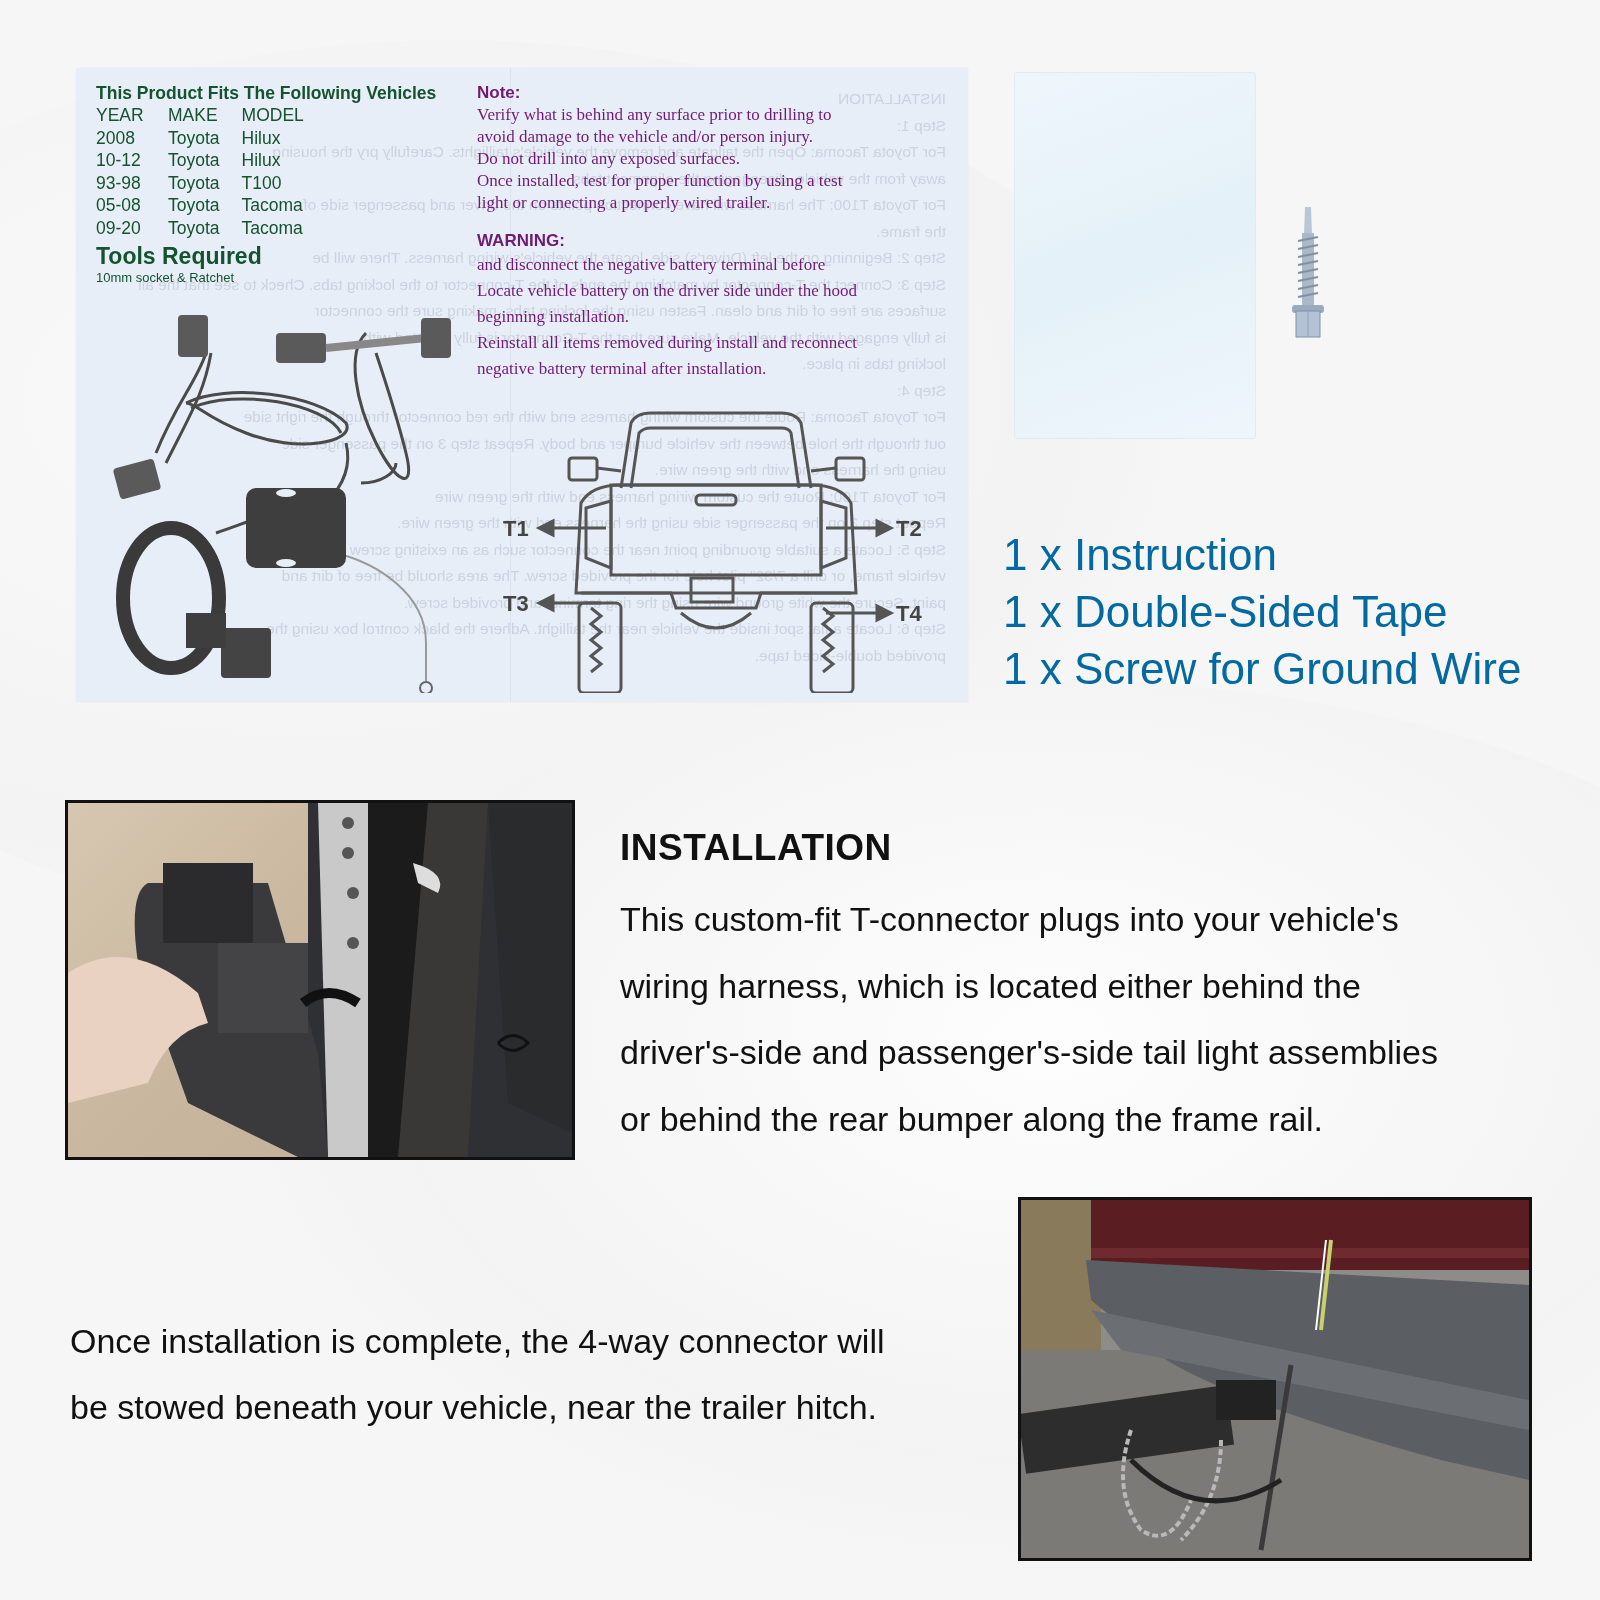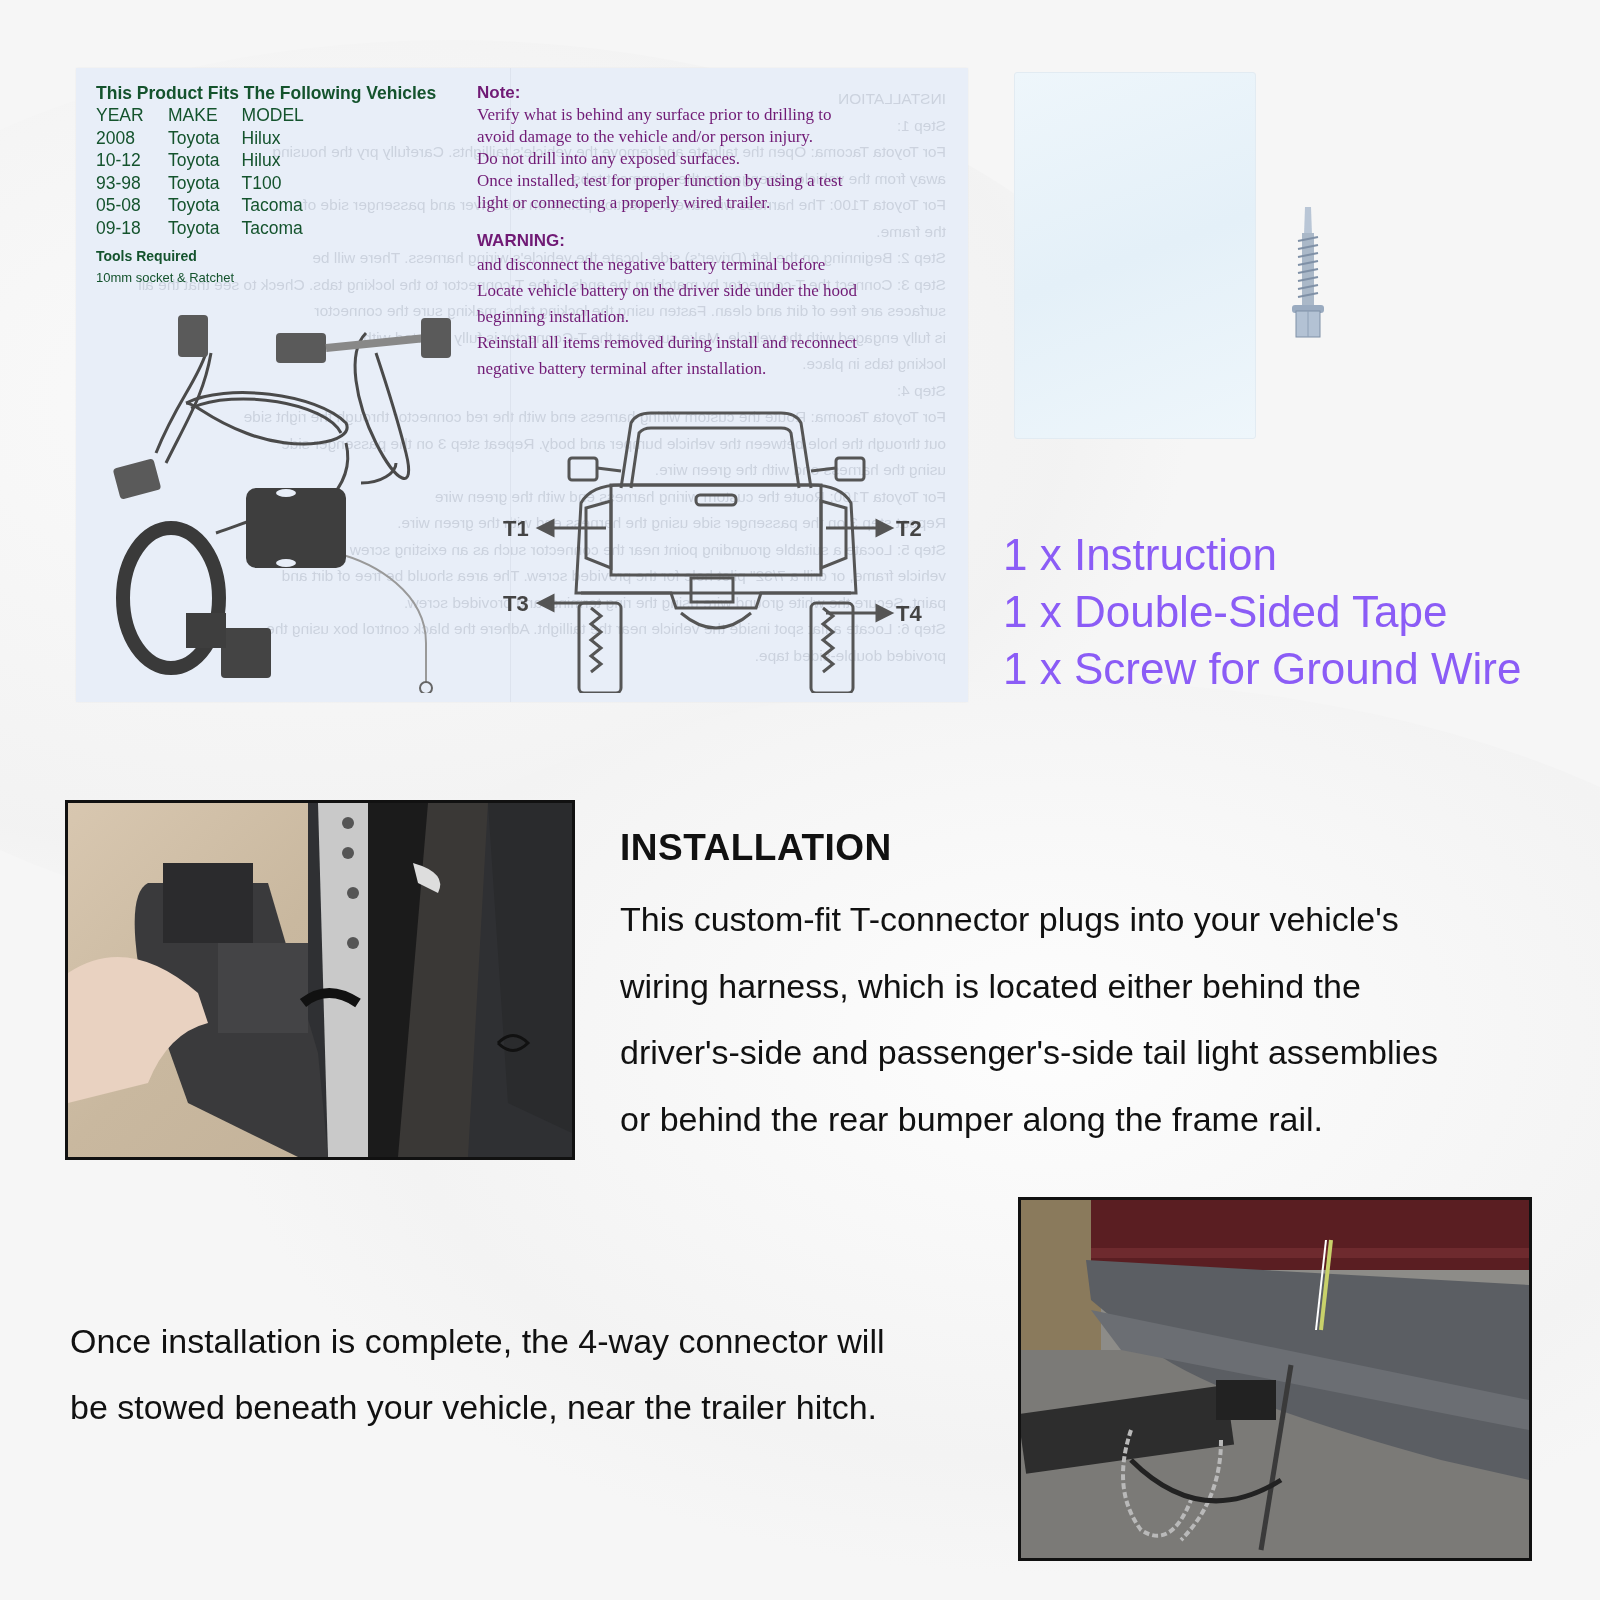--- a/index.html
+++ b/index.html
@@ -32,40 +32,40 @@
     white-space: pre; overflow: hidden; height: 600px;
   }
   .ghost-divider { position: absolute; left: 434px; top: 0; width: 1px; height: 634px; background: #dde3ee; }
   .fit { position: absolute; left: 20px; top: 14px; color: #14532d; font-size: 17.5px; }
   .fit h3 { margin: 0; font-size: 17.5px; font-weight: bold; line-height: 22px; }
   .fit table { border-collapse: collapse; font-size: 17.5px; line-height: 22.5px; }
   .fit td { padding: 0 22px 0 0; }
   .fit td:nth-child(1) { width: 50px; }
   .fit td:nth-child(2) { width: 50px; }
   .tools { margin-top: 6px; }
-  .tools h4 { margin: 0; font-size: 14px; font-weight: bold; line-height: 22px; }
+  .tools h4 { margin: 0; font-size: 23px; font-weight: bold; line-height: 22px; }
   .tools p { margin: 0; font-size: 13px; line-height: 22px; }
   .note { position: absolute; left: 401px; top: 14px; width: 470px; color: #701a75; font-size: 17px; }
   .note h4 { margin: 0; font-size: 17px; font-weight: bold; line-height: 22px; }
   .note p { margin: 0; line-height: 22px; font-family: Liberation Serif, serif; }
   .warning { margin-top: 16px; }
   .warning p { line-height: 26px; }
   .harness { position: absolute; left: 20px; top: 225px; width: 370px; height: 400px; }
   .truck { position: absolute; left: 405px; top: 325px; width: 470px; height: 300px; }
   .tlabel { font-family: "Liberation Sans", sans-serif; font-weight: bold; font-size: 22px; fill: #444; }
 
   
   .tape {
     position: absolute; left: 1014px; top: 72px; width: 240px; height: 365px;
     background: linear-gradient(160deg, #eef6fb 0%, #e4f0f8 50%, #eef6fb 100%);
     border: 1px solid #e2ebf2; border-radius: 3px;
   }
   .screw { position: absolute; left: 1288px; top: 205px; width: 40px; height: 140px; }
 
-  .contents { position: absolute; left: 1003px; top: 526px; font-size: 44px; line-height: 57px; color: #8b5cf6; }
+  .contents { position: absolute; left: 1003px; top: 526px; font-size: 44px; line-height: 57px; color: #0369a1; }
   .contents div { white-space: nowrap; }
 
   
   .photo1 {
     position: absolute; left: 65px; top: 800px; width: 510px; height: 360px;
     border: 3px solid #111; box-sizing: border-box; overflow: hidden;
     background: linear-gradient(135deg, #d8c7b0 0%, #c9b89f 40%, #bfae96 100%);
   }
   .install-title { position: absolute; left: 620px; top: 827px; font-size: 37px; font-weight: bold; letter-spacing: .5px; }
   .install-body { position: absolute; left: 620px; top: 886px; width: 940px; font-size: 34px; line-height: 66.5px; }
@@ -133,21 +133,21 @@
         <td>93-98</td>
         <td>Toyota</td>
         <td>T100</td>
       </tr>
       <tr>
         <td>05-08</td>
         <td>Toyota</td>
         <td>Tacoma</td>
       </tr>
       <tr>
-        <td>09-18</td>
+        <td>09-20</td>
         <td>Toyota</td>
         <td>Tacoma</td>
       </tr>
     </tbody>
       </table>
     <div class="tools">
       <h4>Tools Required</h4>
       <p>10mm socket &amp; Ratchet</p>
     </div>
   </div>

